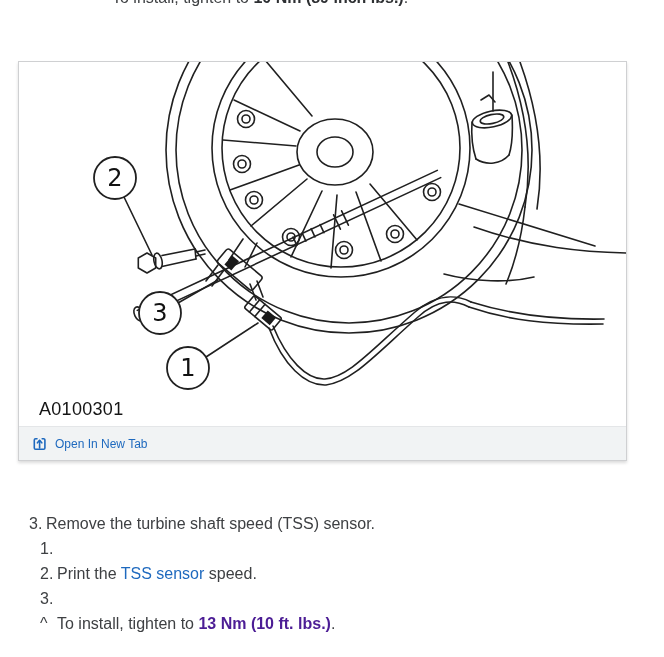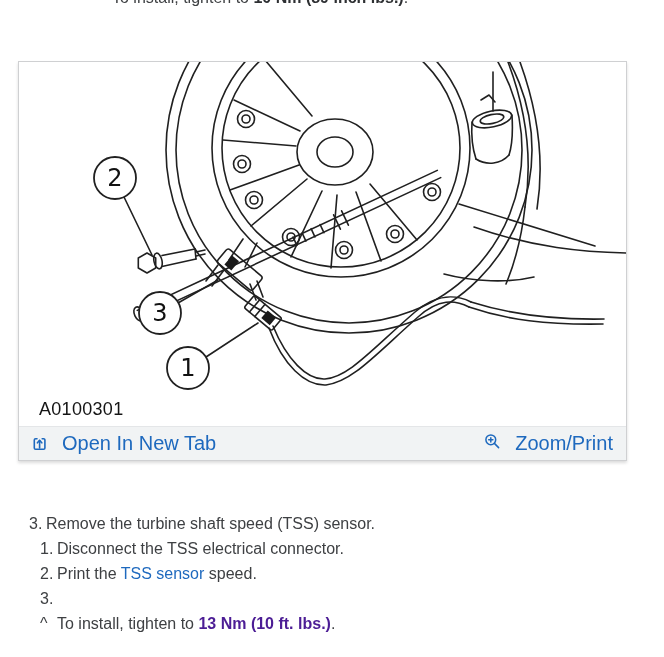--- a/index.html
+++ b/index.html
@@ -36,22 +36,22 @@
     font-size:18px;color:#151515;letter-spacing:.3px;
   }
   .figure-footer{
     height:34px;flex:none;
     background:var(--bar-bg);
     border-top:1px solid #e4e6e8;
     display:flex;align-items:center;justify-content:space-between;
     padding:0 13px;
   }
   .link{
-    display:inline-flex;align-items:center;gap:14px;
-    color:var(--link-blue);font-size:20px;text-decoration:none;cursor:pointer;
+    display:inline-flex;align-items:center;gap:7px;
+    color:var(--link-blue);font-size:12px;text-decoration:none;cursor:pointer;
     white-space:nowrap;
   }
   .link svg{flex:none;}
   .steps{
     position:absolute;left:29px;top:511px;
     font-size:16px;line-height:25px;color:#3e4043;
   }
   .step-row{display:flex;align-items:baseline;}
   .step-row .marker{flex:none;width:17px;}
   .step-row.sub{margin-left:11px;}
@@ -205,43 +205,31 @@
     <a class="link" href="#">
       <svg width="16" height="16" viewBox="0 0 16 16">
         <g stroke="var(--link-blue)" stroke-width="1.6" fill="none" stroke-linecap="round" stroke-linejoin="round">
           <path d="M5 2.8 H3.6 C2.9 2.8 2.3 3.4 2.3 4.1 V12 C2.3 12.7 2.9 13.3 3.6 13.3 H11.6 C12.3 13.3 12.9 12.7 12.9 12 V4.1 C12.9 3.4 12.3 2.8 11.6 2.8 H10.2"></path>
           <line x1="7.6" y1="12" x2="7.6" y2="4.6"></line>
           <path d="M5.4 6.8 L7.6 4.4 L9.8 6.8"></path>
         </g>
       </svg>
       <span>Open In New Tab</span>
     </a>
-    <a class="link" href="#">
-      <svg width="17" height="17" viewBox="0 0 17 17" style="margin-top:-4px">
-        <g stroke="var(--link-blue)" stroke-width="1.5" fill="none" stroke-linecap="round">
-          <circle cx="6.8" cy="6.8" r="4.9"></circle>
-          <line x1="10.4" y1="10.4" x2="14.6" y2="14.6"></line>
-          <line x1="6.8" y1="4.7" x2="6.8" y2="8.9"></line>
-          <line x1="4.7" y1="6.8" x2="8.9" y2="6.8"></line>
-        </g>
-      </svg>
-      <span>Zoom/Print</span>
-    </a>
   </div>
 </figure>
 
 <div class="steps">
   <div class="step-row">
     <span class="marker">3.</span>
     <span class="step-text">Remove the turbine shaft speed (TSS) sensor.</span>
   </div>
   <div>
       <div class="step-row sub">
         <span class="marker">1.</span>
-        <span class="step-text"><span>Disconnect the TSS electrical connector.</span></span>
       </div>
       <div class="step-row sub">
         <span class="marker">2.</span>
         <span class="step-text"><span>Print the </span><a class="inline-link" href="#">TSS sensor</a><span> speed.</span></span>
       </div>
       <div class="step-row sub">
         <span class="marker">3.</span>
       </div>
       <div class="step-row sub">
         <span class="marker">^</span>

